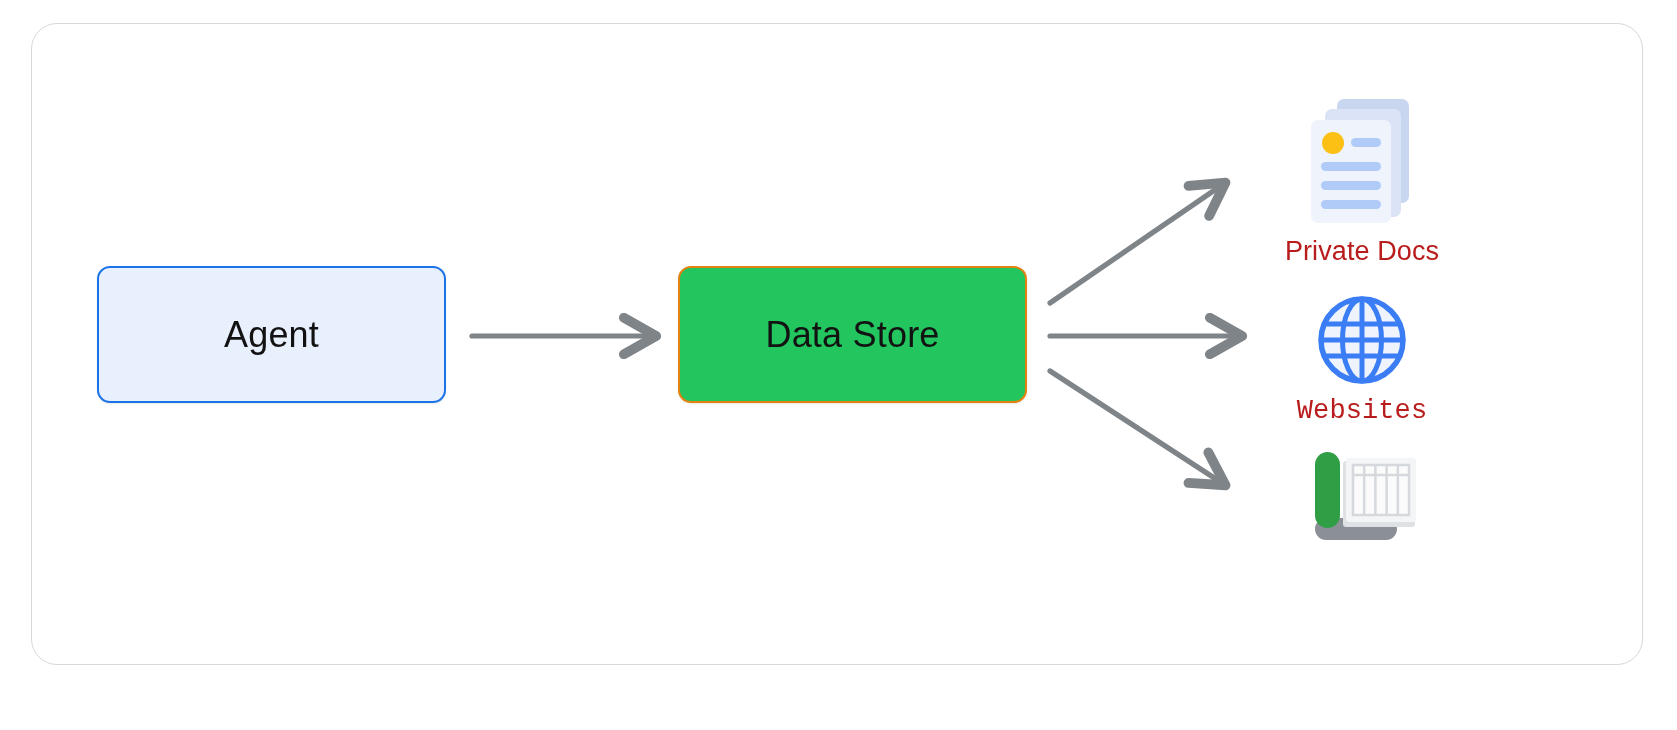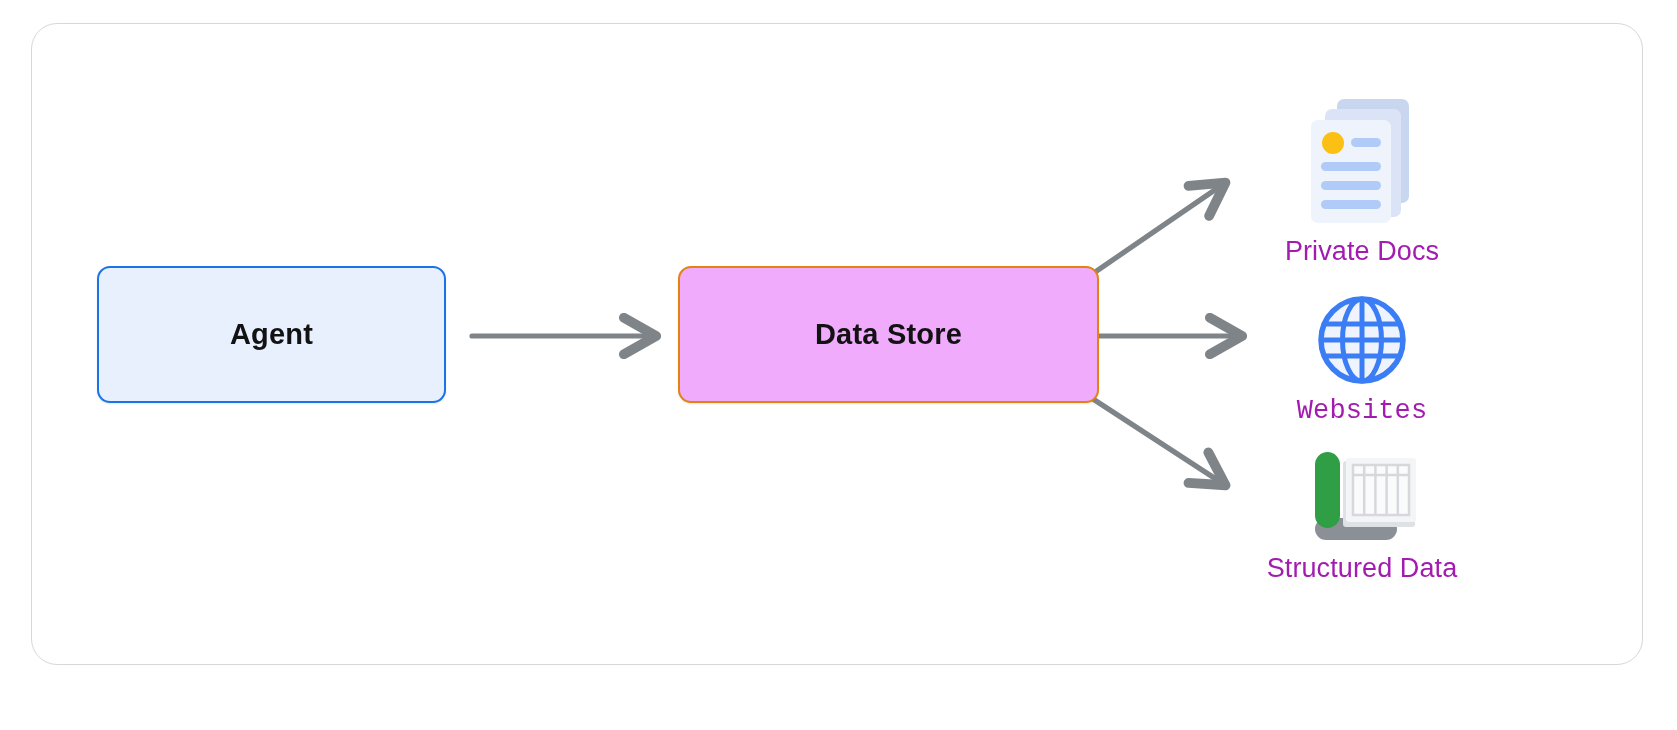--- a/index.html
+++ b/index.html
@@ -36,43 +36,43 @@
   
   .node {
     position: absolute;
     box-sizing: border-box;
     display: flex;
     align-items: center;
     justify-content: center;
     border-radius: 13px;
   }
   .node .node-label {
-    font-size: 29px;
+    font-size: 36px;
     letter-spacing: 0.2px;
     color: #121212;
-    font-weight: 700;
+    font-weight: 400;
     line-height: 1;
   }
 
   #node-agent {
     left: 97px;
     top: 266px;
     width: 349px;
     height: 137px;
     background: #e9f0fd;
     border: 2.6px solid #1a73e8;
     box-shadow: 0 1px 2px rgba(60,64,67,0.12);
   }
 
   #node-datastore {
     left: 678px;
     top: 266px;
-    width: 421px;
+    width: 349px;
     height: 137px;
-    background: #f0abfc;
+    background: #22c55e;
     border: 2.6px solid #e2820f;
     box-shadow: 0 1px 2px rgba(60,64,67,0.12);
   }
 
   
   #arrows {
     position: absolute;
     left: 0;
     top: 0;
     width: 1677px;
@@ -88,21 +88,21 @@
     align-items: center;
     width: 280px;
   }
   .leaf .leaf-icon {
     display: block;
     line-height: 0;
   }
   .leaf .leaf-label {
     margin-top: 9px;
     font-size: 27px;
-    color: #a21caf;
+    color: #b91c1c;
     letter-spacing: 0.1px;
     white-space: nowrap;
   }
 
   #leaf-private-docs { left: 1222px; top: 95px; }
   #leaf-websites     { left: 1222px; top: 293px; font-family: Liberation Mono, monospace; }
   #leaf-structured   { left: 1222px; top: 448px; }
 </style>
 </head>
 <body>
@@ -187,16 +187,15 @@
         <line x1="61.2" y1="17" x2="61.2" y2="67" stroke="#d5d8dc" stroke-width="2.5"></line>
         <line x1="72.4" y1="17" x2="72.4" y2="67" stroke="#d5d8dc" stroke-width="2.5"></line>
         <line x1="83.6" y1="17" x2="83.6" y2="67" stroke="#d5d8dc" stroke-width="2.5"></line>
         <line x1="94.8" y1="17" x2="94.8" y2="67" stroke="#d5d8dc" stroke-width="2.5"></line>
 
         <line x1="50" y1="27" x2="106" y2="27" stroke="#d5d8dc" stroke-width="2.5"></line>
 
         <rect x="12" y="4" width="25" height="76" rx="12.5" fill="#2f9e45"></rect>
       </svg>
     </span>
-    <span class="leaf-label">Structured Data</span>
   </div>
 
 </div>
 
 </body></html>

